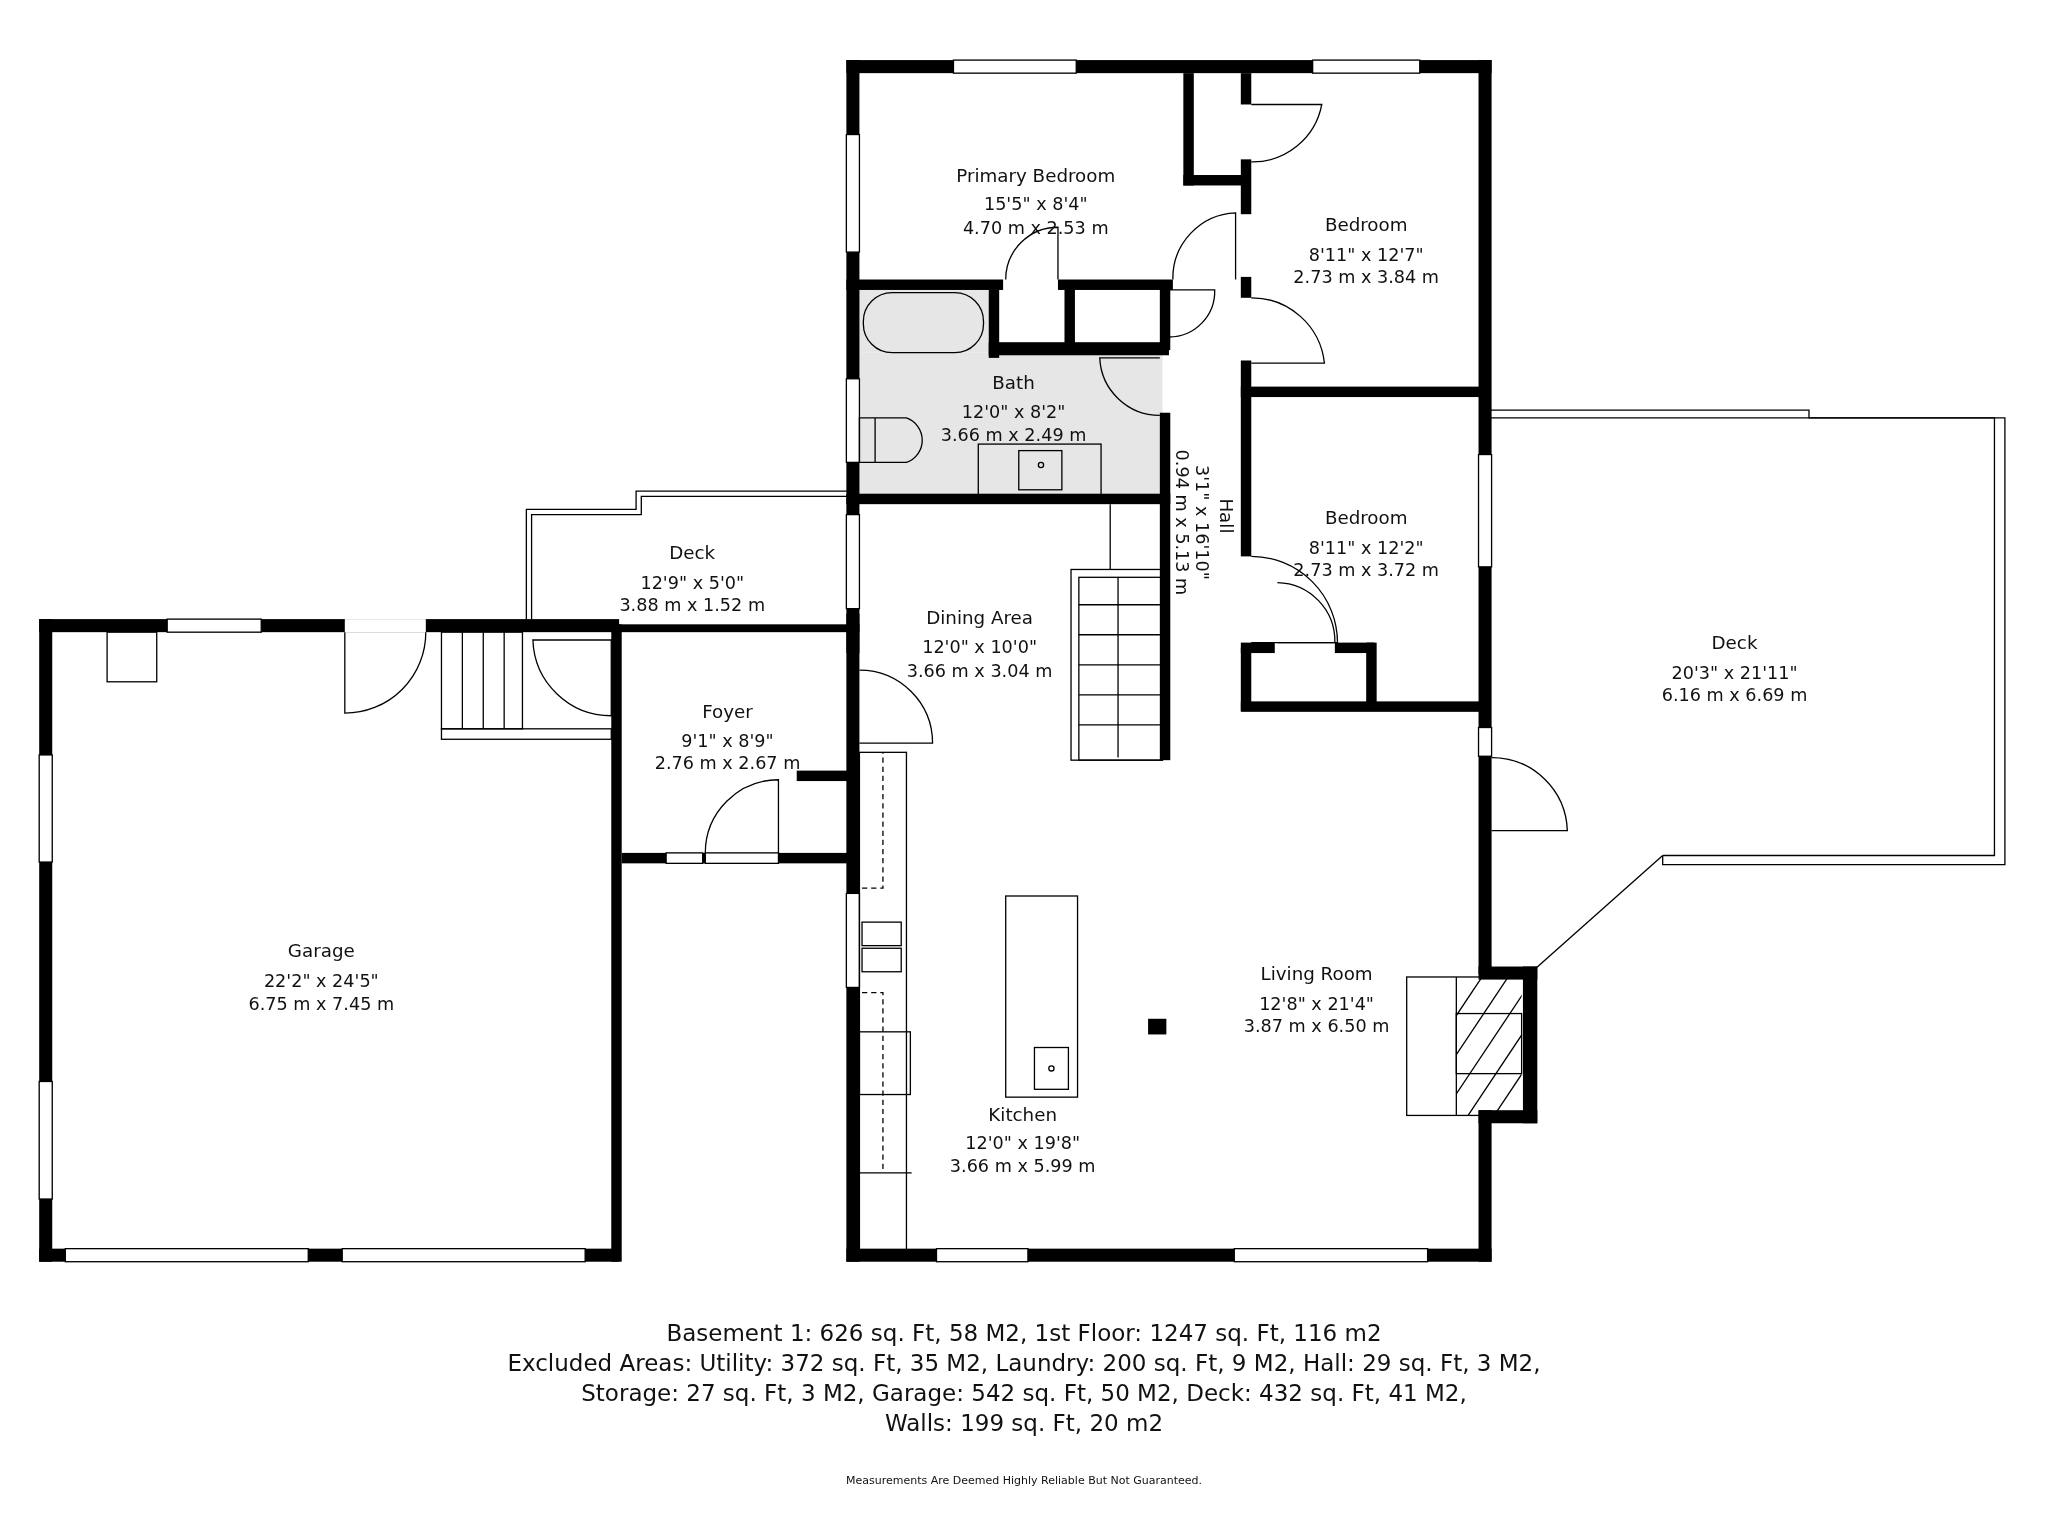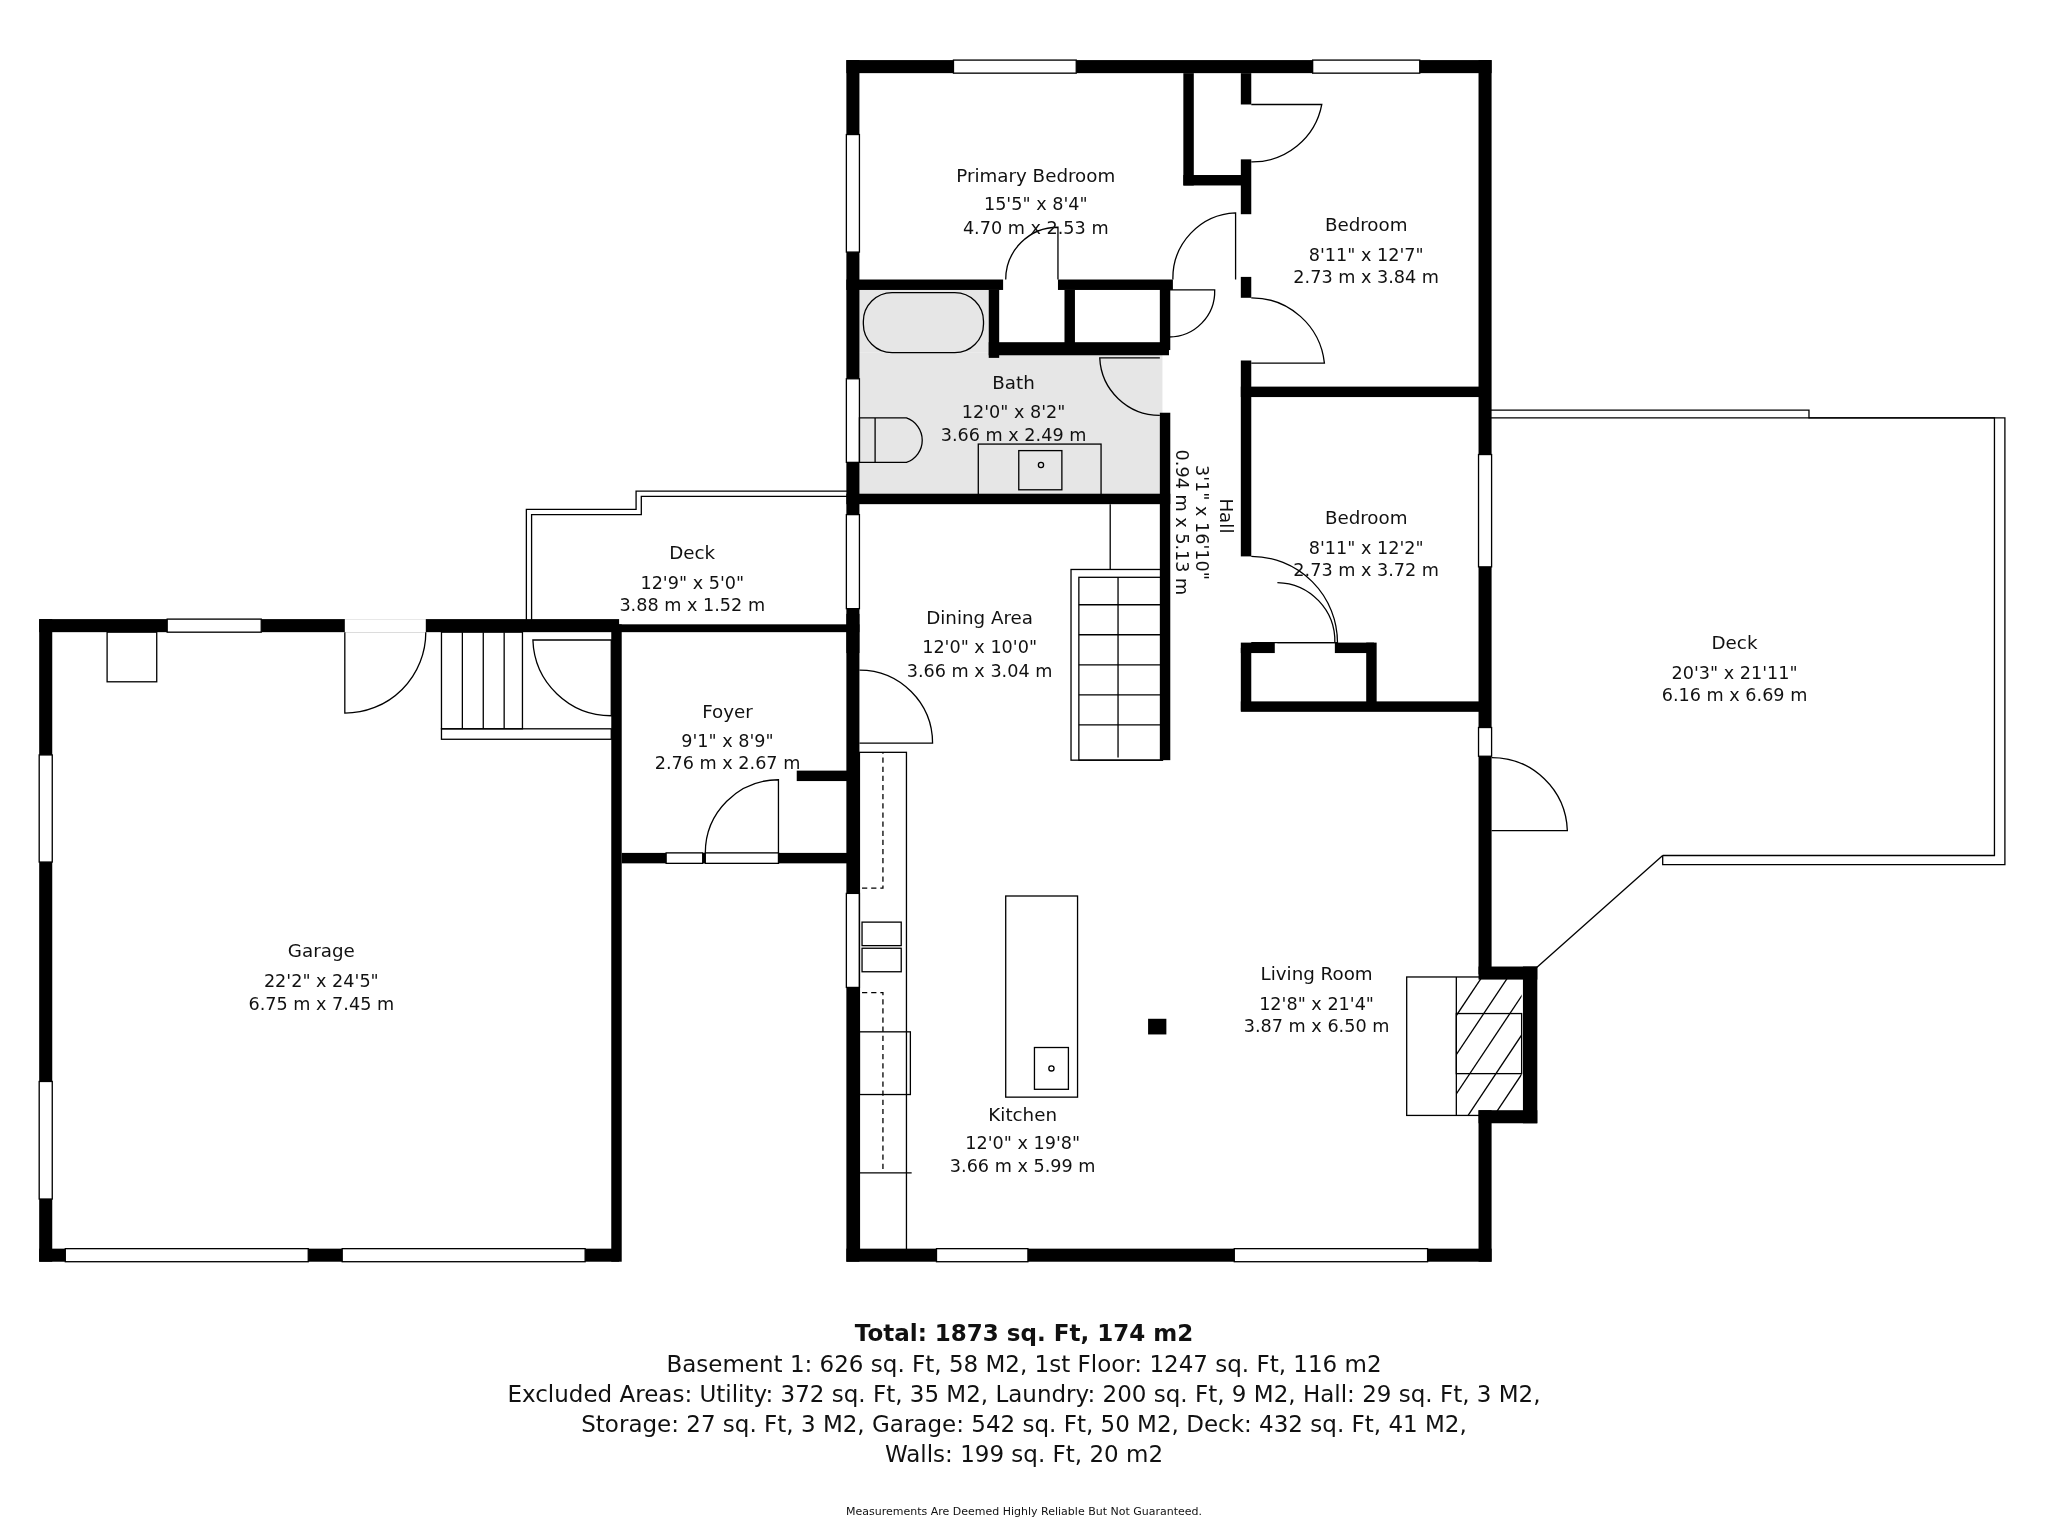--- a/index.html
+++ b/index.html
@@ -246,19 +246,18 @@
     <text class="dim" x="1008" y="790">3.87 m x 6.50 m</text>
   </g>
   <g>
     <text class="lbl" x="783" y="858">Kitchen</text>
     <text class="dim" x="783" y="880">12'0" x 19'8"</text>
     <text class="dim" x="783" y="897">3.66 m x 5.99 m</text>
   </g>
 </svg>
 
 <div id="footer">
-  <div class="total">Total: 1873 sq. Ft, 174 m2</div>
   <div class="line">Basement 1: 626 sq. Ft, 58 M2, 1st Floor: 1247 sq. Ft, 116 m2</div>
   <div class="line">Excluded Areas: Utility: 372 sq. Ft, 35 M2, Laundry: 200 sq. Ft, 9 M2, Hall: 29 sq. Ft, 3 M2,</div>
   <div class="line">Storage: 27 sq. Ft, 3 M2, Garage: 542 sq. Ft, 50 M2, Deck: 432 sq. Ft, 41 M2,</div>
   <div class="line">Walls: 199 sq. Ft, 20 m2</div>
   <div class="disclaimer">Measurements Are Deemed Highly Reliable But Not Guaranteed.</div>
 </div>
 
 </body></html>

